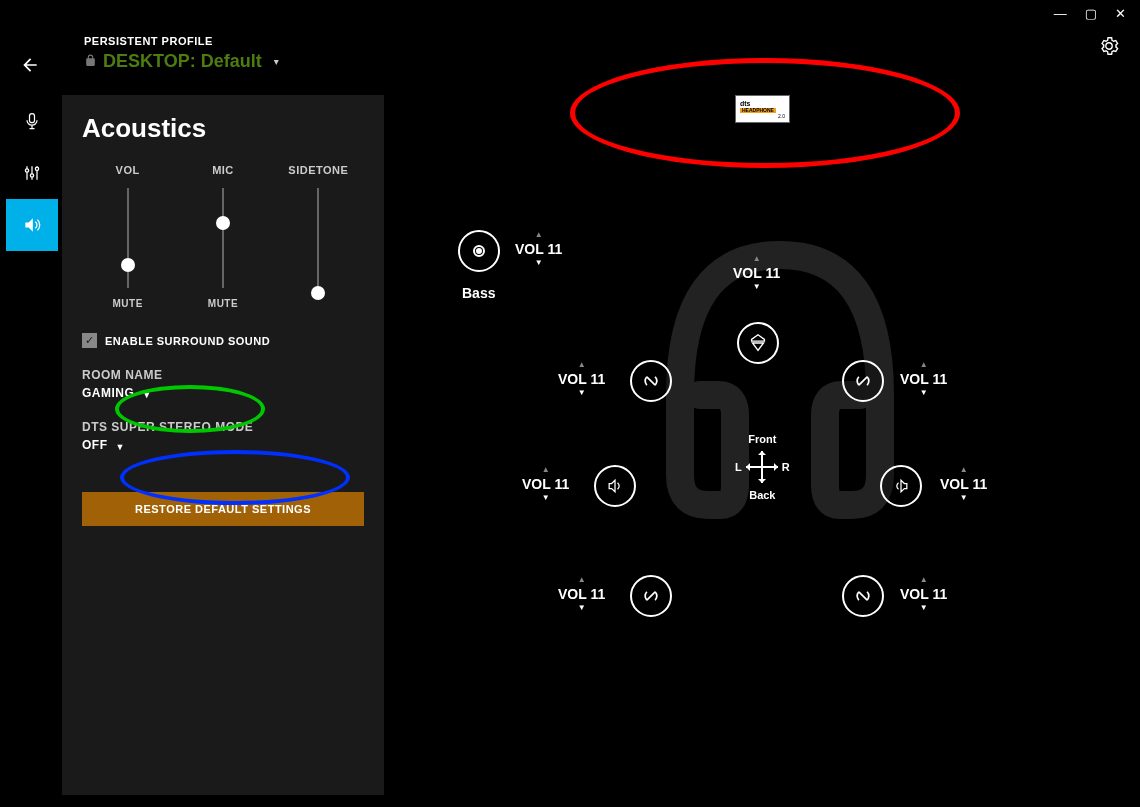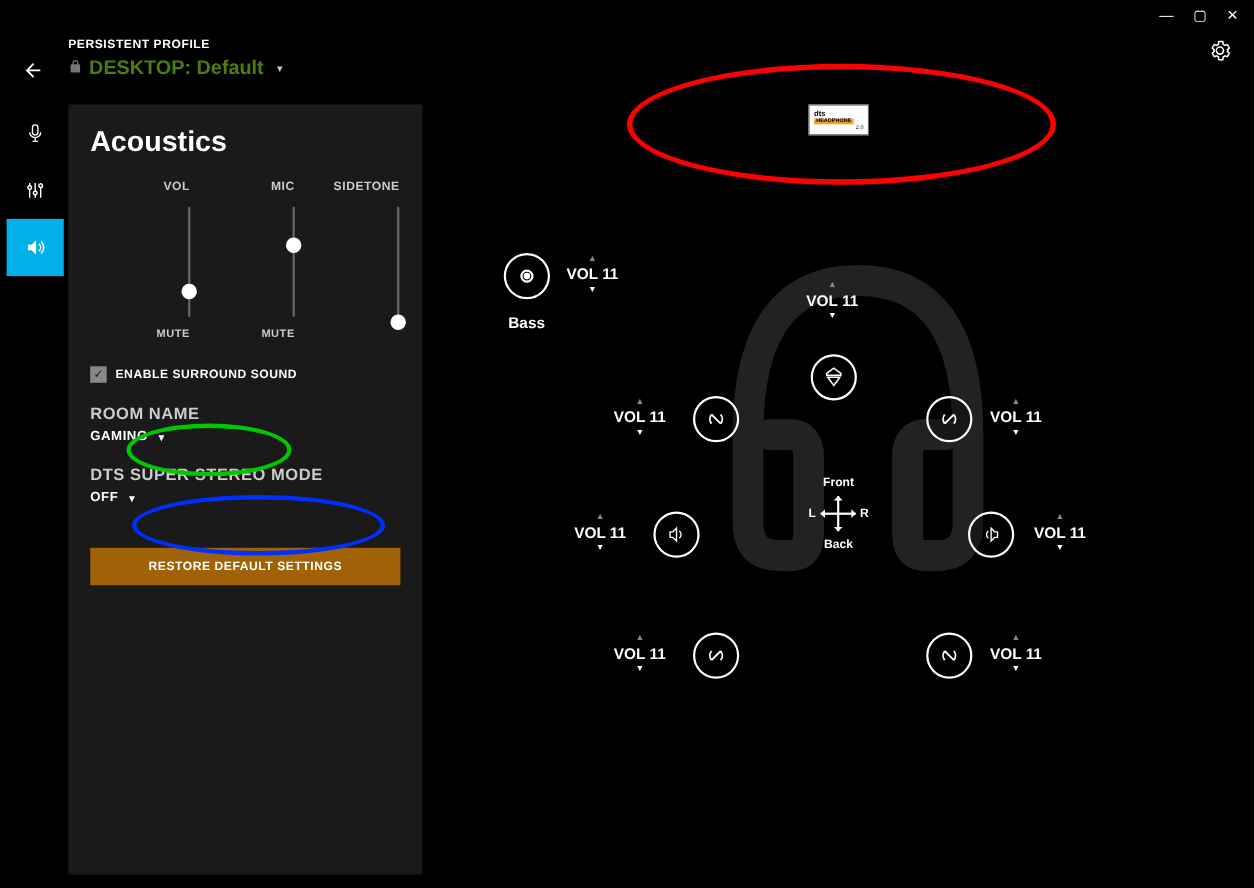--- a/index.html
+++ b/index.html
@@ -5,49 +5,49 @@
 * { margin: 0; padding: 0; box-sizing: border-box; font-family: -apple-system, BlinkMacSystemFont, "Segoe UI", Arial, sans-serif; }
 body { background: #000; color: #fff; width: 1140px; height: 807px; overflow: hidden; position: relative; }
 
 
 .titlebar { position: absolute; top: 0; right: 0; display: flex; gap: 18px; padding: 6px 14px; }
 .titlebar span { color: #fff; font-size: 13px; cursor: pointer; }
 
 
 .header { position: absolute; top: 35px; left: 20px; right: 20px; display: flex; justify-content: space-between; align-items: flex-start; }
 .back-arrow { color: #fff; font-size: 24px; padding-top: 18px; cursor: pointer; }
-.profile-block { margin-left: 22px; }
+.profile-block { margin-left: 44px; }
 .profile-label { font-size: 11px; font-weight: bold; letter-spacing: 0.5px; color: #fff; }
 .profile-line { display: flex; align-items: center; gap: 6px; margin-top: 4px; }
 .lock { color: #777; font-size: 13px; }
 .profile-value { color: #4d7c0f; font-size: 18px; font-weight: 600; }
 .profile-caret { color: #ccc; font-size: 10px; margin-left: 6px; }
 .settings-gear { color: #fff; font-size: 20px; cursor: pointer; }
 
 
 .left-nav { position: absolute; left: 6px; top: 95px; width: 52px; display: flex; flex-direction: column; }
 .nav-item { width: 52px; height: 52px; display:flex; align-items:center; justify-content:center; color:#fff; font-size:20px; cursor:pointer; }
 .nav-item.active { background: #00b0e8; }
 
 
 .side-panel { position: absolute; left: 62px; top: 95px; width: 322px; height: 700px; background: #1a1a1a; padding: 18px 20px; }
 .panel-title { font-size: 26px; font-weight: 700; margin-bottom: 20px; }
 .slider-row { display:flex; gap: 4px; margin-bottom: 24px; justify-content: space-around; }
-.slider-col { display:flex; flex-direction:column; align-items:flex-end; width: 90px; }
+.slider-col { display:flex; flex-direction:column; align-items:center; width: 90px; }
 .slider-label { font-size: 11px; font-weight: 600; color: #ccc; letter-spacing: 0.5px; margin-bottom: 12px; }
 .slider-track { width: 2px; height: 100px; background: #666; position: relative; margin-bottom: 10px; }
 .slider-thumb { width: 14px; height: 14px; border-radius: 50%; background: #fff; position: absolute; left: -6px; }
 .mute-label { font-size: 10px; font-weight: 600; letter-spacing: 0.5px; color: #ccc; }
 
 .checkbox-row { display:flex; align-items:center; gap: 8px; margin-bottom: 20px; }
 .checkbox { width: 15px; height: 15px; background: #888; display:flex; align-items:center; justify-content:center; font-size: 11px; color:#1a1a1a; }
 .checkbox-label { font-size: 11px; font-weight: 700; letter-spacing: 0.5px; }
 
 .dropdown-block { margin-bottom: 20px; }
-.dropdown-label { font-size: 15px; font-weight: 700; letter-spacing: 0.5px; color: #ccc; margin-bottom: 4px; }
+.dropdown-label { font-size: 12px; font-weight: 700; letter-spacing: 0.5px; color: #ccc; margin-bottom: 4px; }
 .dropdown-value { font-size: 12px; font-weight: 700; letter-spacing: 0.5px; display:flex; align-items:flex-end; gap: 8px; cursor:pointer; }
 .dropdown-value .caret { font-size: 9px; }
 
 .restore-btn { width: 100%; height: 34px; background: #a16207; color:#fff; border:none; font-size: 11px; font-weight:700; letter-spacing: 0.5px; cursor:pointer; margin-top: 20px; }
 
 
 .main-area { position: absolute; left: 400px; top: 95px; right: 10px; bottom: 10px; }
 .dts-badge { position: absolute; left: 335px; top: 0px; width: 55px; height: 28px; background: #fff; border: 1px solid #666; display:flex; flex-direction:column; align-items:flex-start; justify-content:center; padding: 2px 4px; }
 .dts-badge .t1 { font-size: 7px; font-weight: 900; color:#000; line-height:1; }
 .dts-badge .t2 { font-size: 5px; font-weight: 700; color:#000; background:#f0a020; padding:0 2px; line-height:1; margin-top:1px;}

